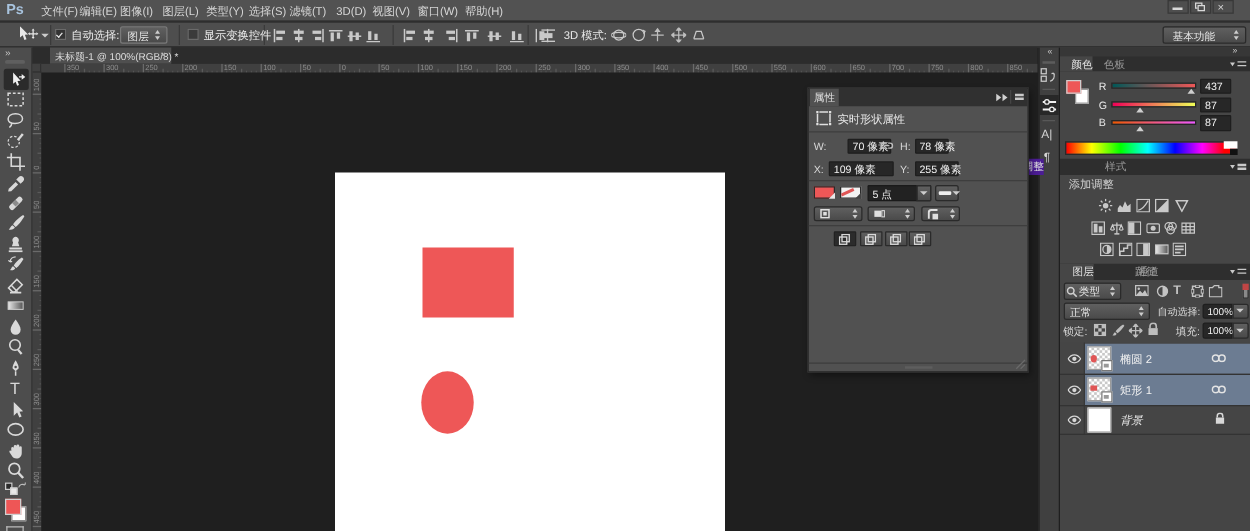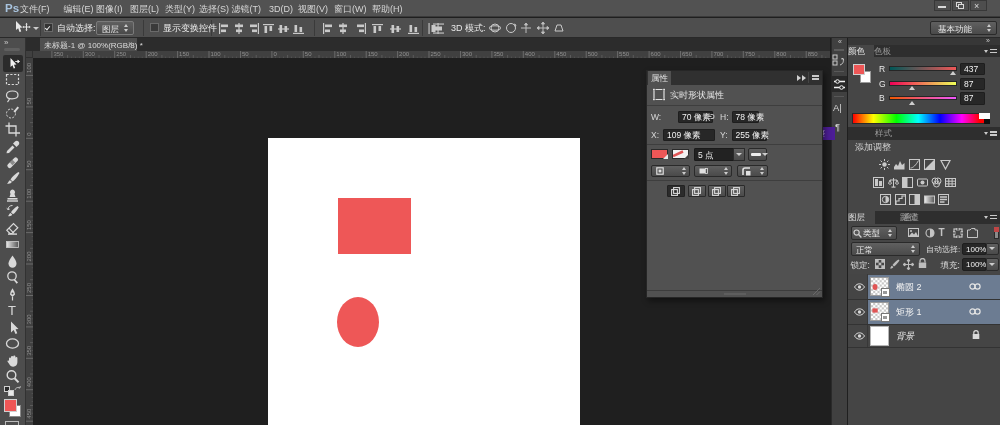--- a/index.html
+++ b/index.html
@@ -3,34 +3,34 @@
 <style>
 *{margin:0;padding:0;box-sizing:border-box}
 html,body{width:1000px;height:425px;overflow:hidden;background:#1f1f1f;
 font-family:"Liberation Sans",sans-serif;-webkit-font-smoothing:antialiased}
 .a{position:absolute}
 .t{position:absolute;white-space:nowrap;color:#d6d6d6;font-size:9px;line-height:10px}
 .inp{position:absolute;background:#272727;border:1px solid #1e1e1e;border-radius:1px;
 color:#f2f2f2;font-size:8.5px;line-height:11px;padding-left:3px;white-space:nowrap}
 .btn{position:absolute;background:linear-gradient(#606060,#4a4a4a);border:1px solid #2a2a2a;
 border-radius:2px;color:#e6e6e6;font-size:8.5px;white-space:nowrap}
-.tab{position:absolute;font-size:8.5px;text-align:left;line-height:12px}
+.tab{position:absolute;font-size:8.5px;text-align:right;line-height:12px}
 .sep{position:absolute;background:#3d3d3d}
 .spin{position:absolute;width:5px;height:8px}
 .spin:before{content:"";position:absolute;left:0;top:0;border-left:2.5px solid transparent;
 border-right:2.5px solid transparent;border-bottom:3px solid #ccc}
 .spin:after{content:"";position:absolute;left:0;bottom:0;border-left:2.5px solid transparent;
 border-right:2.5px solid transparent;border-top:3px solid #ccc}
 .dn:before{content:"";position:absolute;left:0;top:2px;border-left:3px solid transparent;
 border-right:3px solid transparent;border-top:3.5px solid #ccc}
 </style></head><body>
 
 <div class="a" style="left:0;top:0;width:1000px;height:17px;background:#525252;border-bottom:1px solid #3a3a3a"></div>
 <div class="a" style="left:5px;top:2px;color:#a8c3de;font-size:11.5px;font-weight:bold">Ps</div>
-<div class="t" style="left:20px;top:4px">文件(F)</div>
+<div class="t" style="left:33px;top:4px">文件(F)</div>
 <div class="t" style="left:63.5px;top:4px">编辑(E)</div>
 <div class="t" style="left:96px;top:4px">图像(I)</div>
 <div class="t" style="left:130px;top:4px">图层(L)</div>
 <div class="t" style="left:165px;top:4px">类型(Y)</div>
 <div class="t" style="left:199px;top:4px">选择(S)</div>
 <div class="t" style="left:231.5px;top:4px">滤镜(T)</div>
 <div class="t" style="left:269px;top:4px">3D(D)</div>
 <div class="t" style="left:298px;top:4px">视图(V)</div>
 <div class="t" style="left:334px;top:4px">窗口(W)</div>
 <div class="t" style="left:372px;top:4px">帮助(H)</div>

